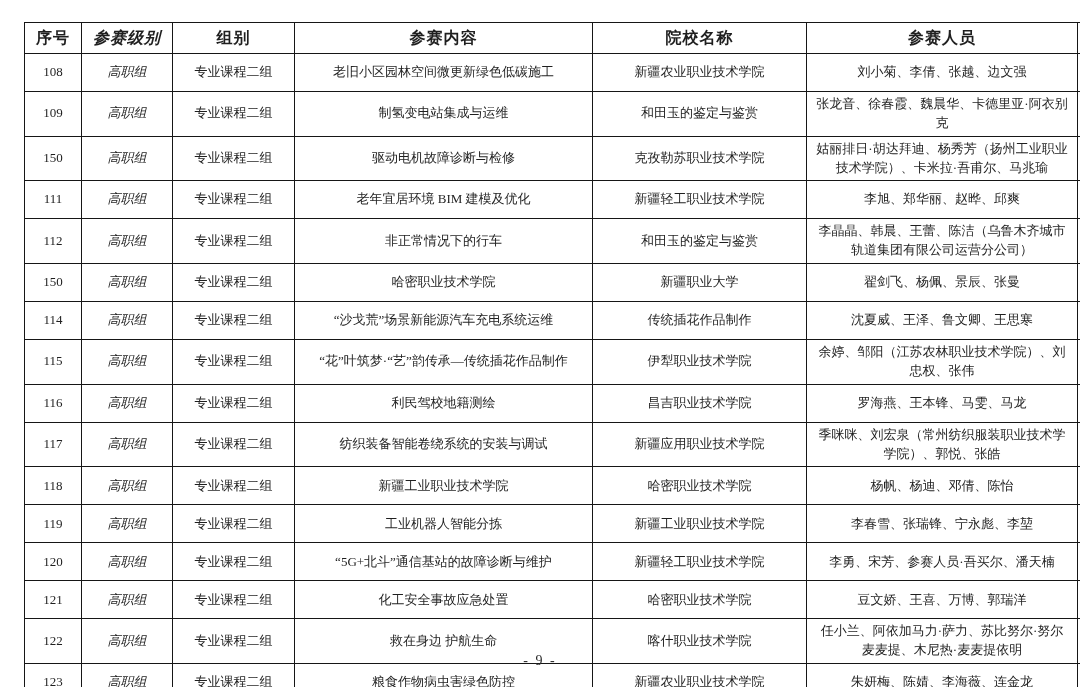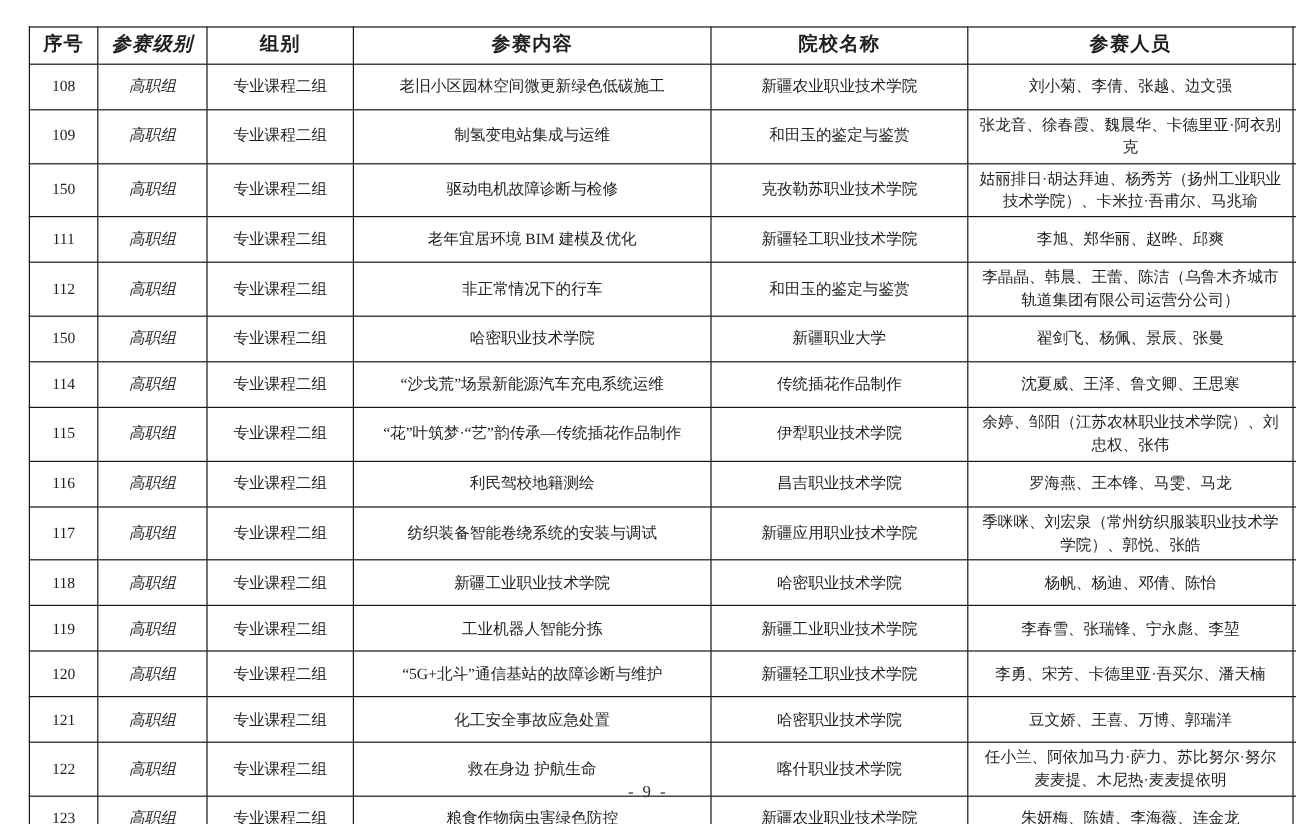--- a/index.html
+++ b/index.html
@@ -187,21 +187,21 @@
           <td class="col-school">新疆工业职业技术学院</td>
           <td class="col-participants">李春雪、张瑞锋、宁永彪、李堃</td>
           <td class="col-award">三等奖</td>
         </tr>
         <tr>
           <td class="col-no">120</td>
           <td class="col-level">高职组</td>
           <td class="col-group">专业课程二组</td>
           <td class="col-content">“5G+北斗”通信基站的故障诊断与维护</td>
           <td class="col-school">新疆轻工职业技术学院</td>
-          <td class="col-participants">李勇、宋芳、卡德里亚·吾买尔、潘天楠</td>
+          <td class="col-participants">李勇、宋芳、参赛人员·吾买尔、潘天楠</td>
           <td class="col-award">三等奖</td>
         </tr>
         <tr>
           <td class="col-no">121</td>
           <td class="col-level">高职组</td>
           <td class="col-group">专业课程二组</td>
           <td class="col-content">化工安全事故应急处置</td>
           <td class="col-school">哈密职业技术学院</td>
           <td class="col-participants">豆文娇、王喜、万博、郭瑞洋</td>
           <td class="col-award">三等奖</td>

